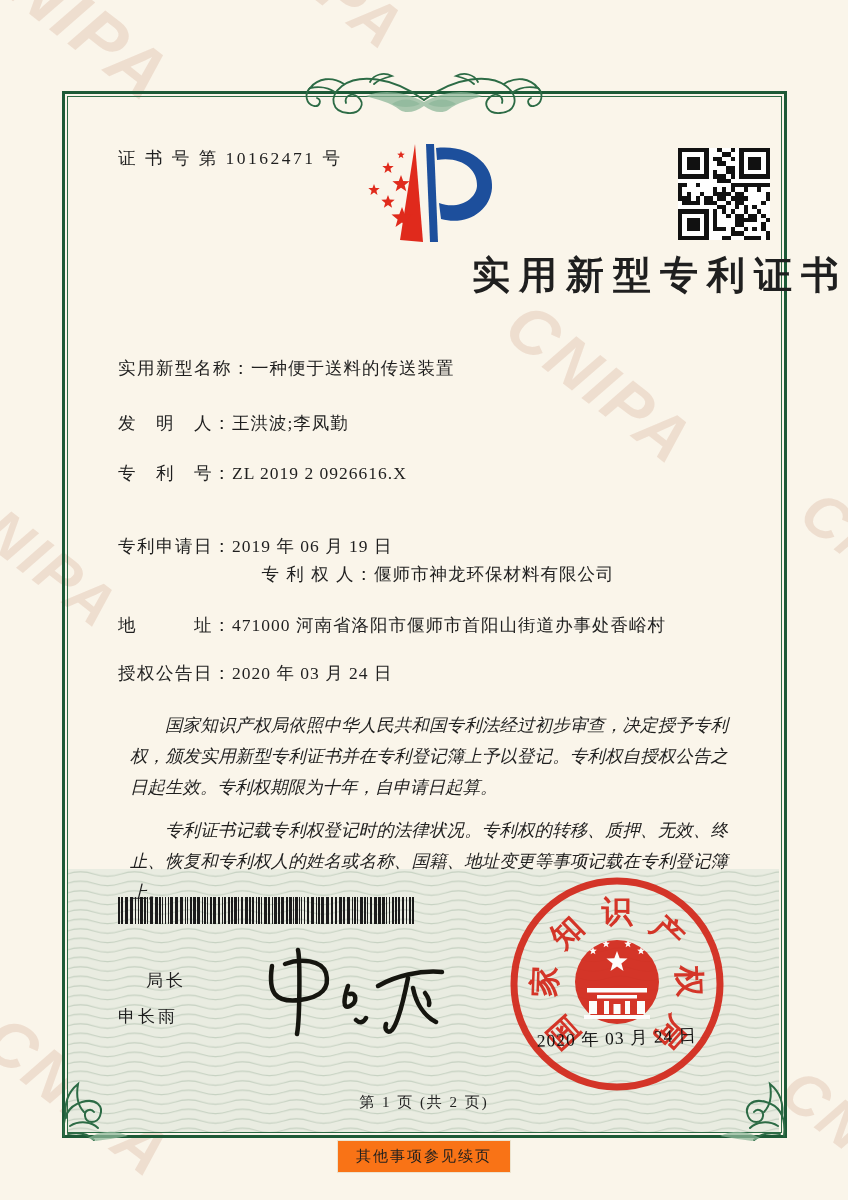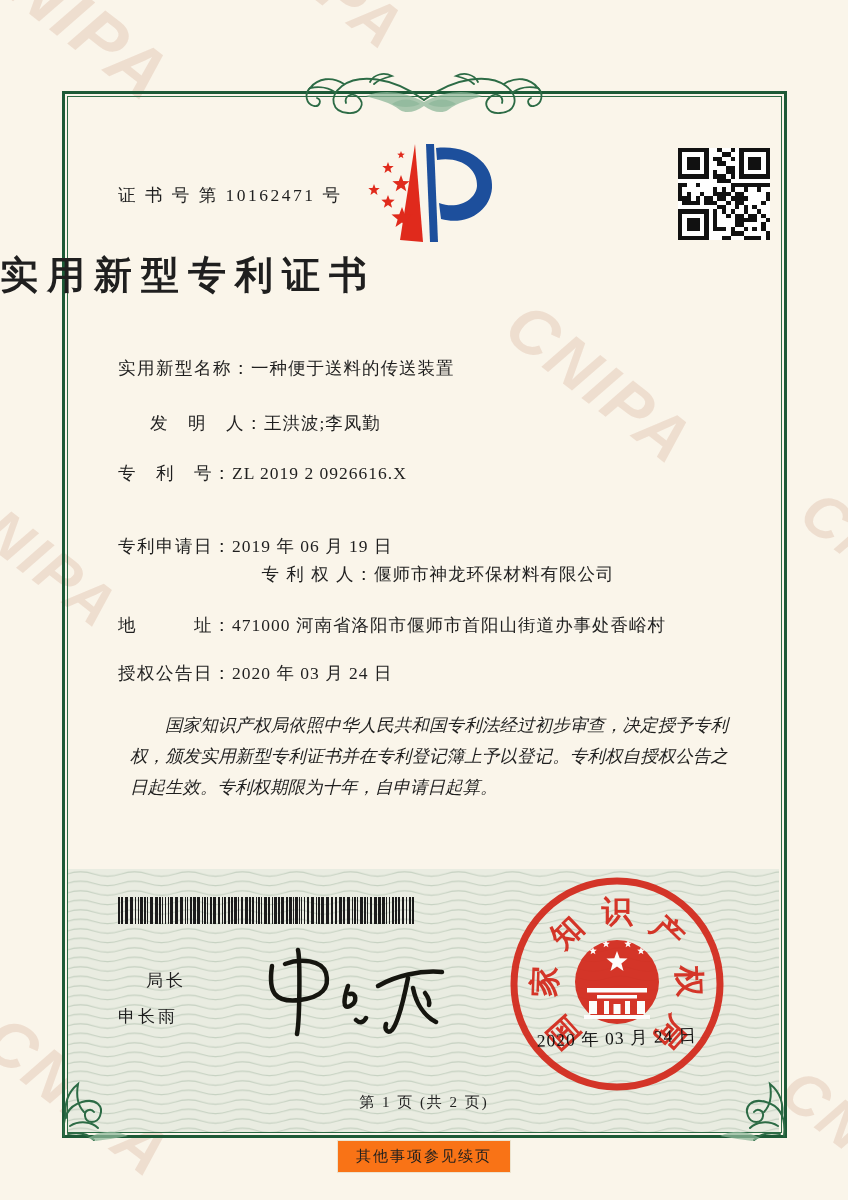--- a/index.html
+++ b/index.html
@@ -11,24 +11,24 @@
       font-weight:bold;font-style:italic;color:rgba(213,168,146,0.30);
       letter-spacing:3px;transform:rotate(38deg);z-index:0;white-space:nowrap;}
   
   .waves{left:67px;top:869px;z-index:1;}
   
   .frame-outer{left:62px;top:91px;width:719px;height:1041px;border:3px solid #1d5a37;z-index:2;}
   .frame-inner{position:absolute;left:2px;top:2px;right:2px;bottom:2px;border:1px solid #2d6b45;}
   .ornament-top{left:274px;top:66px;z-index:3;}
   .corner-orn{z-index:3;}
   
-  .cert-no{left:118px;top:146px;font-size:17.5px;letter-spacing:2.5px;z-index:4;margin-top:37px;}
+  .cert-no{left:118px;top:146px;font-size:17.5px;letter-spacing:2.5px;z-index:4;}
   .logo{left:344px;top:140px;z-index:4;}
   .qr{left:678px;top:148px;z-index:4;}
-  .title{left:0;top:250px;width:848px;text-align:left;font-size:38px;font-weight:700;
+  .title{left:0;top:250px;width:848px;text-align:right;font-size:38px;font-weight:700;
          letter-spacing:9px;z-index:4;}
   .row{left:118px;width:640px;font-size:17.5px;letter-spacing:1px;z-index:4;white-space:nowrap;}
   .row .lbl{letter-spacing:1.5px;}
   .pair2{position:absolute;left:342px;top:0;}
   .body-text{left:118px;top:698px;width:622px;font-size:17.5px;line-height:31px;z-index:4;}
   .body-text p{margin:12px;text-indent:2em;text-align:justify;font-style:italic;}
   .barcode{left:118px;top:897px;z-index:4;}
   .signoff-role{left:118px;top:969px;font-size:17px;letter-spacing:3px;z-index:4;margin-left:28px;}
   .signoff-name{left:118px;top:1005px;font-size:17px;letter-spacing:3px;z-index:4;}
   .signature{left:240px;top:938px;z-index:4;}
@@ -242,41 +242,42 @@
     <rect x="0" y="61.33333333333334" width="30.66666666666667" height="30.66666666666667" fill="#111"></rect>
     <rect x="4.380952380952381" y="65.71428571428572" width="21.904761904761905" height="21.904761904761905" fill="#fff"></rect>
     <rect x="8.761904761904763" y="70.0952380952381" width="13.142857142857144" height="13.142857142857144" fill="#111"></rect>
   </svg>
 
 <div class="abs title">实用新型专利证书</div>
 
 <div class="abs row" style="top:356px;">
   <span class="lbl">实用新型名称：</span><span>一种便于送料的传送装置</span>
 </div>
-<div class="abs row" style="top:411px;margin-left:32px;">
+<div class="abs row" style="top:411px;">
   <span class="lbl">发　明　人：</span><span>王洪波;李凤勤</span>
 </div>
 <div class="abs row" style="top:461px;">
   <span class="lbl">专　利　号：</span><span>ZL 2019 2 0926616.X</span>
 </div>
 <div class="abs row" style="top:534px;">
   <span class="lbl">专利申请日：</span><span>2019 年 06 月 19 日</span>
 </div>
 <div class="abs row" style="top:562px;text-align:center;">
   <span class="lbl">专 利 权 人：</span><span>偃师市神龙环保材料有限公司</span>
 </div>
 <div class="abs row" style="top:613px;">
   <span class="lbl">地　　　址：</span><span>471000 河南省洛阳市偃师市首阳山街道办事处香峪村</span>
 </div>
 <div class="abs row" style="top:661px;">
   <span class="lbl">授权公告日：</span><span>2020 年 03 月 24 日</span>
 </div>
 
 <div class="abs body-text">
   <p>国家知识产权局依照中华人民共和国专利法经过初步审查，决定授予专利权，颁发实用新型专利证书并在专利登记簿上予以登记。专利权自授权公告之日起生效。专利权期限为十年，自申请日起算。</p>
+  <p>专利证书记载专利权登记时的法律状况。专利权的转移、质押、无效、终止、恢复和专利权人的姓名或名称、国籍、地址变更等事项记载在专利登记簿上。</p>
 </div>
 
 <svg class="abs barcode" id="barcode" width="300" height="27" shape-rendering="crispEdges">
     <rect x="0" y="0" width="2" height="27" fill="#1b1b1b"></rect>
     <rect x="3" y="0" width="2" height="27" fill="#1b1b1b"></rect>
     <rect x="7" y="0" width="3" height="27" fill="#1b1b1b"></rect>
     <rect x="12" y="0" width="3" height="27" fill="#1b1b1b"></rect>
     <rect x="17" y="0" width="1" height="27" fill="#1b1b1b"></rect>
     <rect x="20" y="0" width="1" height="27" fill="#1b1b1b"></rect>
     <rect x="22" y="0" width="3" height="27" fill="#1b1b1b"></rect>

